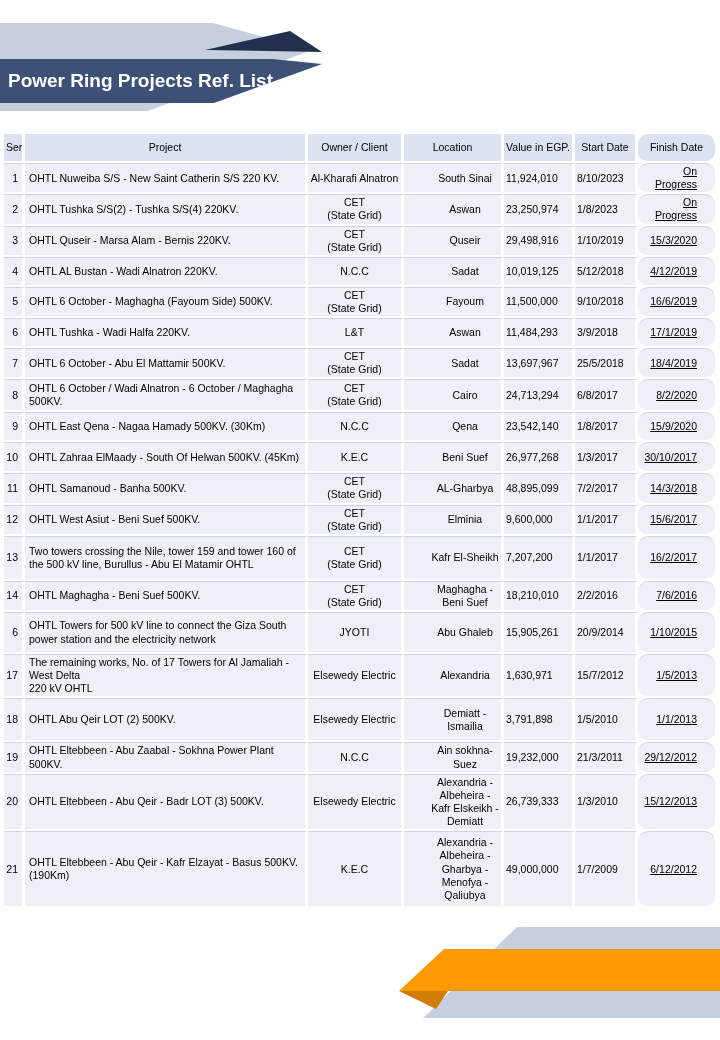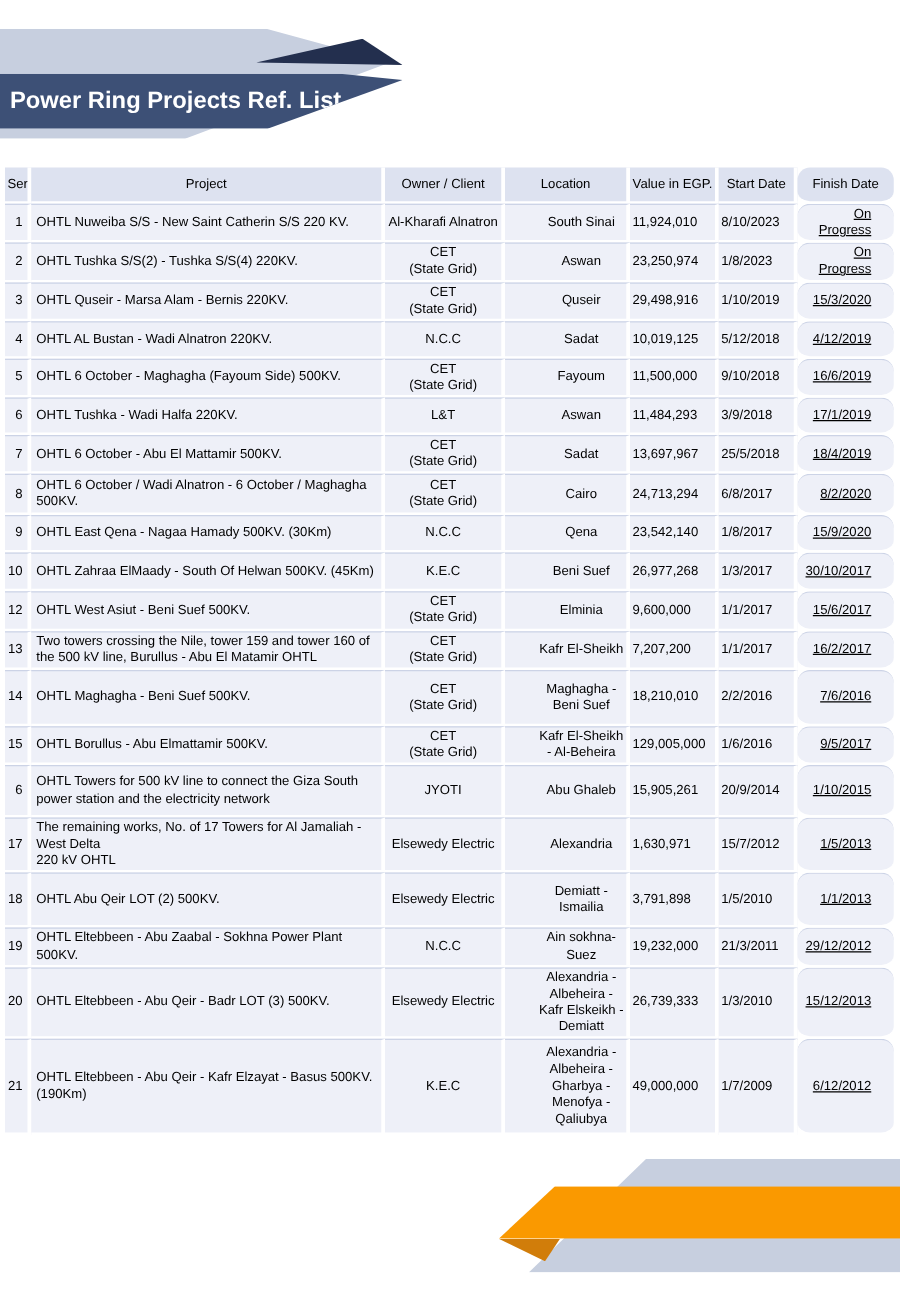--- a/index.html
+++ b/index.html
@@ -185,20 +185,30 @@
         <tr>
           <td class="c-ser">10</td>
           <td class="c-project">OHTL Zahraa ElMaady - South Of Helwan  500KV. (45Km)</td>
           <td class="c-owner">K.E.C</td>
           <td class="c-location">Beni Suef</td>
           <td class="c-value">26,977,268</td>
           <td class="c-start">1/3/2017</td>
           <td class="c-finish">30/10/2017</td>
         </tr>
         <tr>
+          <td class="c-ser">11</td>
+          <td class="c-project">OHTL Samanoud - Banha 500KV.</td>
+          <td class="c-owner">CET
+(State Grid)</td>
+          <td class="c-location">AL-Gharbya</td>
+          <td class="c-value">48,895,099</td>
+          <td class="c-start">7/2/2017</td>
+          <td class="c-finish">14/3/2018</td>
+        </tr>
+        <tr>
           <td class="c-ser">12</td>
           <td class="c-project">OHTL West Asiut - Beni Suef  500KV.</td>
           <td class="c-owner">CET
 (State Grid)</td>
           <td class="c-location">Elminia</td>
           <td class="c-value">9,600,000</td>
           <td class="c-start">1/1/2017</td>
           <td class="c-finish">15/6/2017</td>
         </tr>
         <tr>
@@ -213,30 +223,20 @@
         </tr>
         <tr>
           <td class="c-ser">14</td>
           <td class="c-project">OHTL  Maghagha - Beni Suef  500KV.</td>
           <td class="c-owner">CET
 (State Grid)</td>
           <td class="c-location">Maghagha - Beni Suef</td>
           <td class="c-value">18,210,010</td>
           <td class="c-start">2/2/2016</td>
           <td class="c-finish">7/6/2016</td>
-        </tr>
-        <tr>
-          <td class="c-ser">15</td>
-          <td class="c-project">OHTL Borullus - Abu Elmattamir  500KV.</td>
-          <td class="c-owner">CET
-(State Grid)</td>
-          <td class="c-location">Kafr El-Sheikh - Al-Beheira</td>
-          <td class="c-value">129,005,000</td>
-          <td class="c-start">1/6/2016</td>
-          <td class="c-finish">9/5/2017</td>
         </tr>
         <tr>
           <td class="c-ser">6</td>
           <td class="c-project">OHTL Towers for 500 kV line to connect the Giza South power station and the electricity network</td>
           <td class="c-owner">JYOTI</td>
           <td class="c-location">Abu Ghaleb</td>
           <td class="c-value">15,905,261</td>
           <td class="c-start">20/9/2014</td>
           <td class="c-finish">1/10/2015</td>
         </tr>

